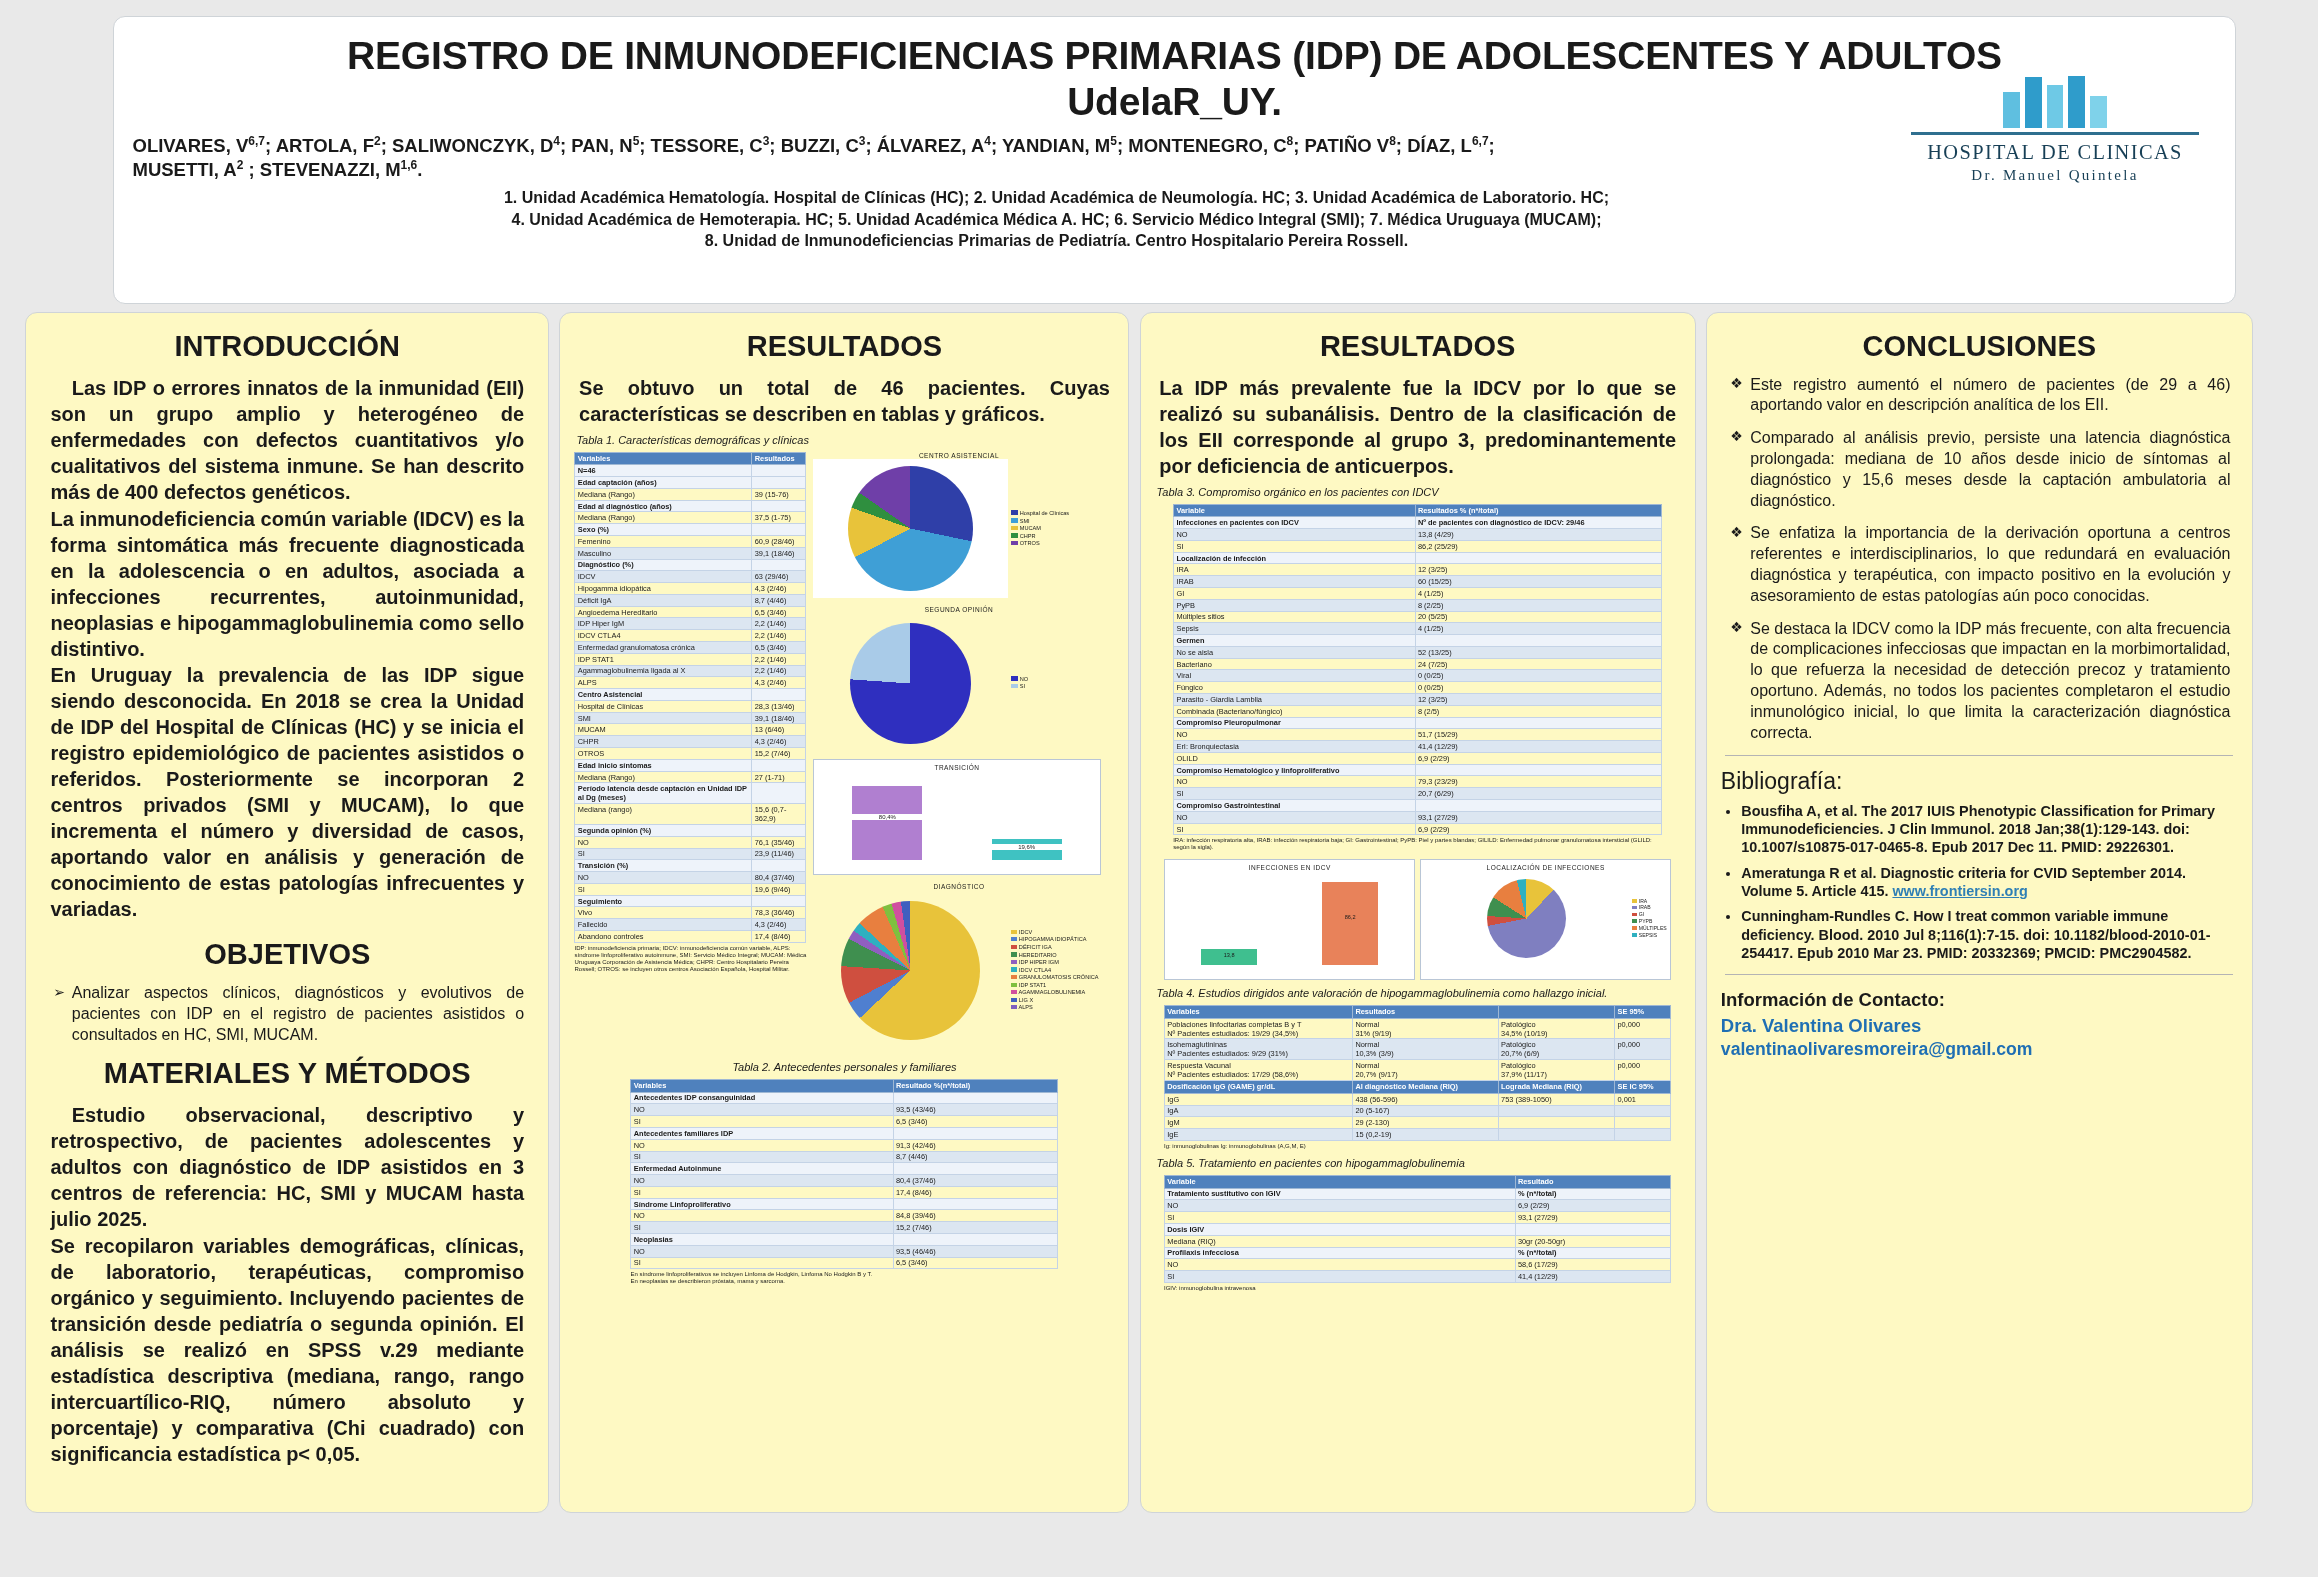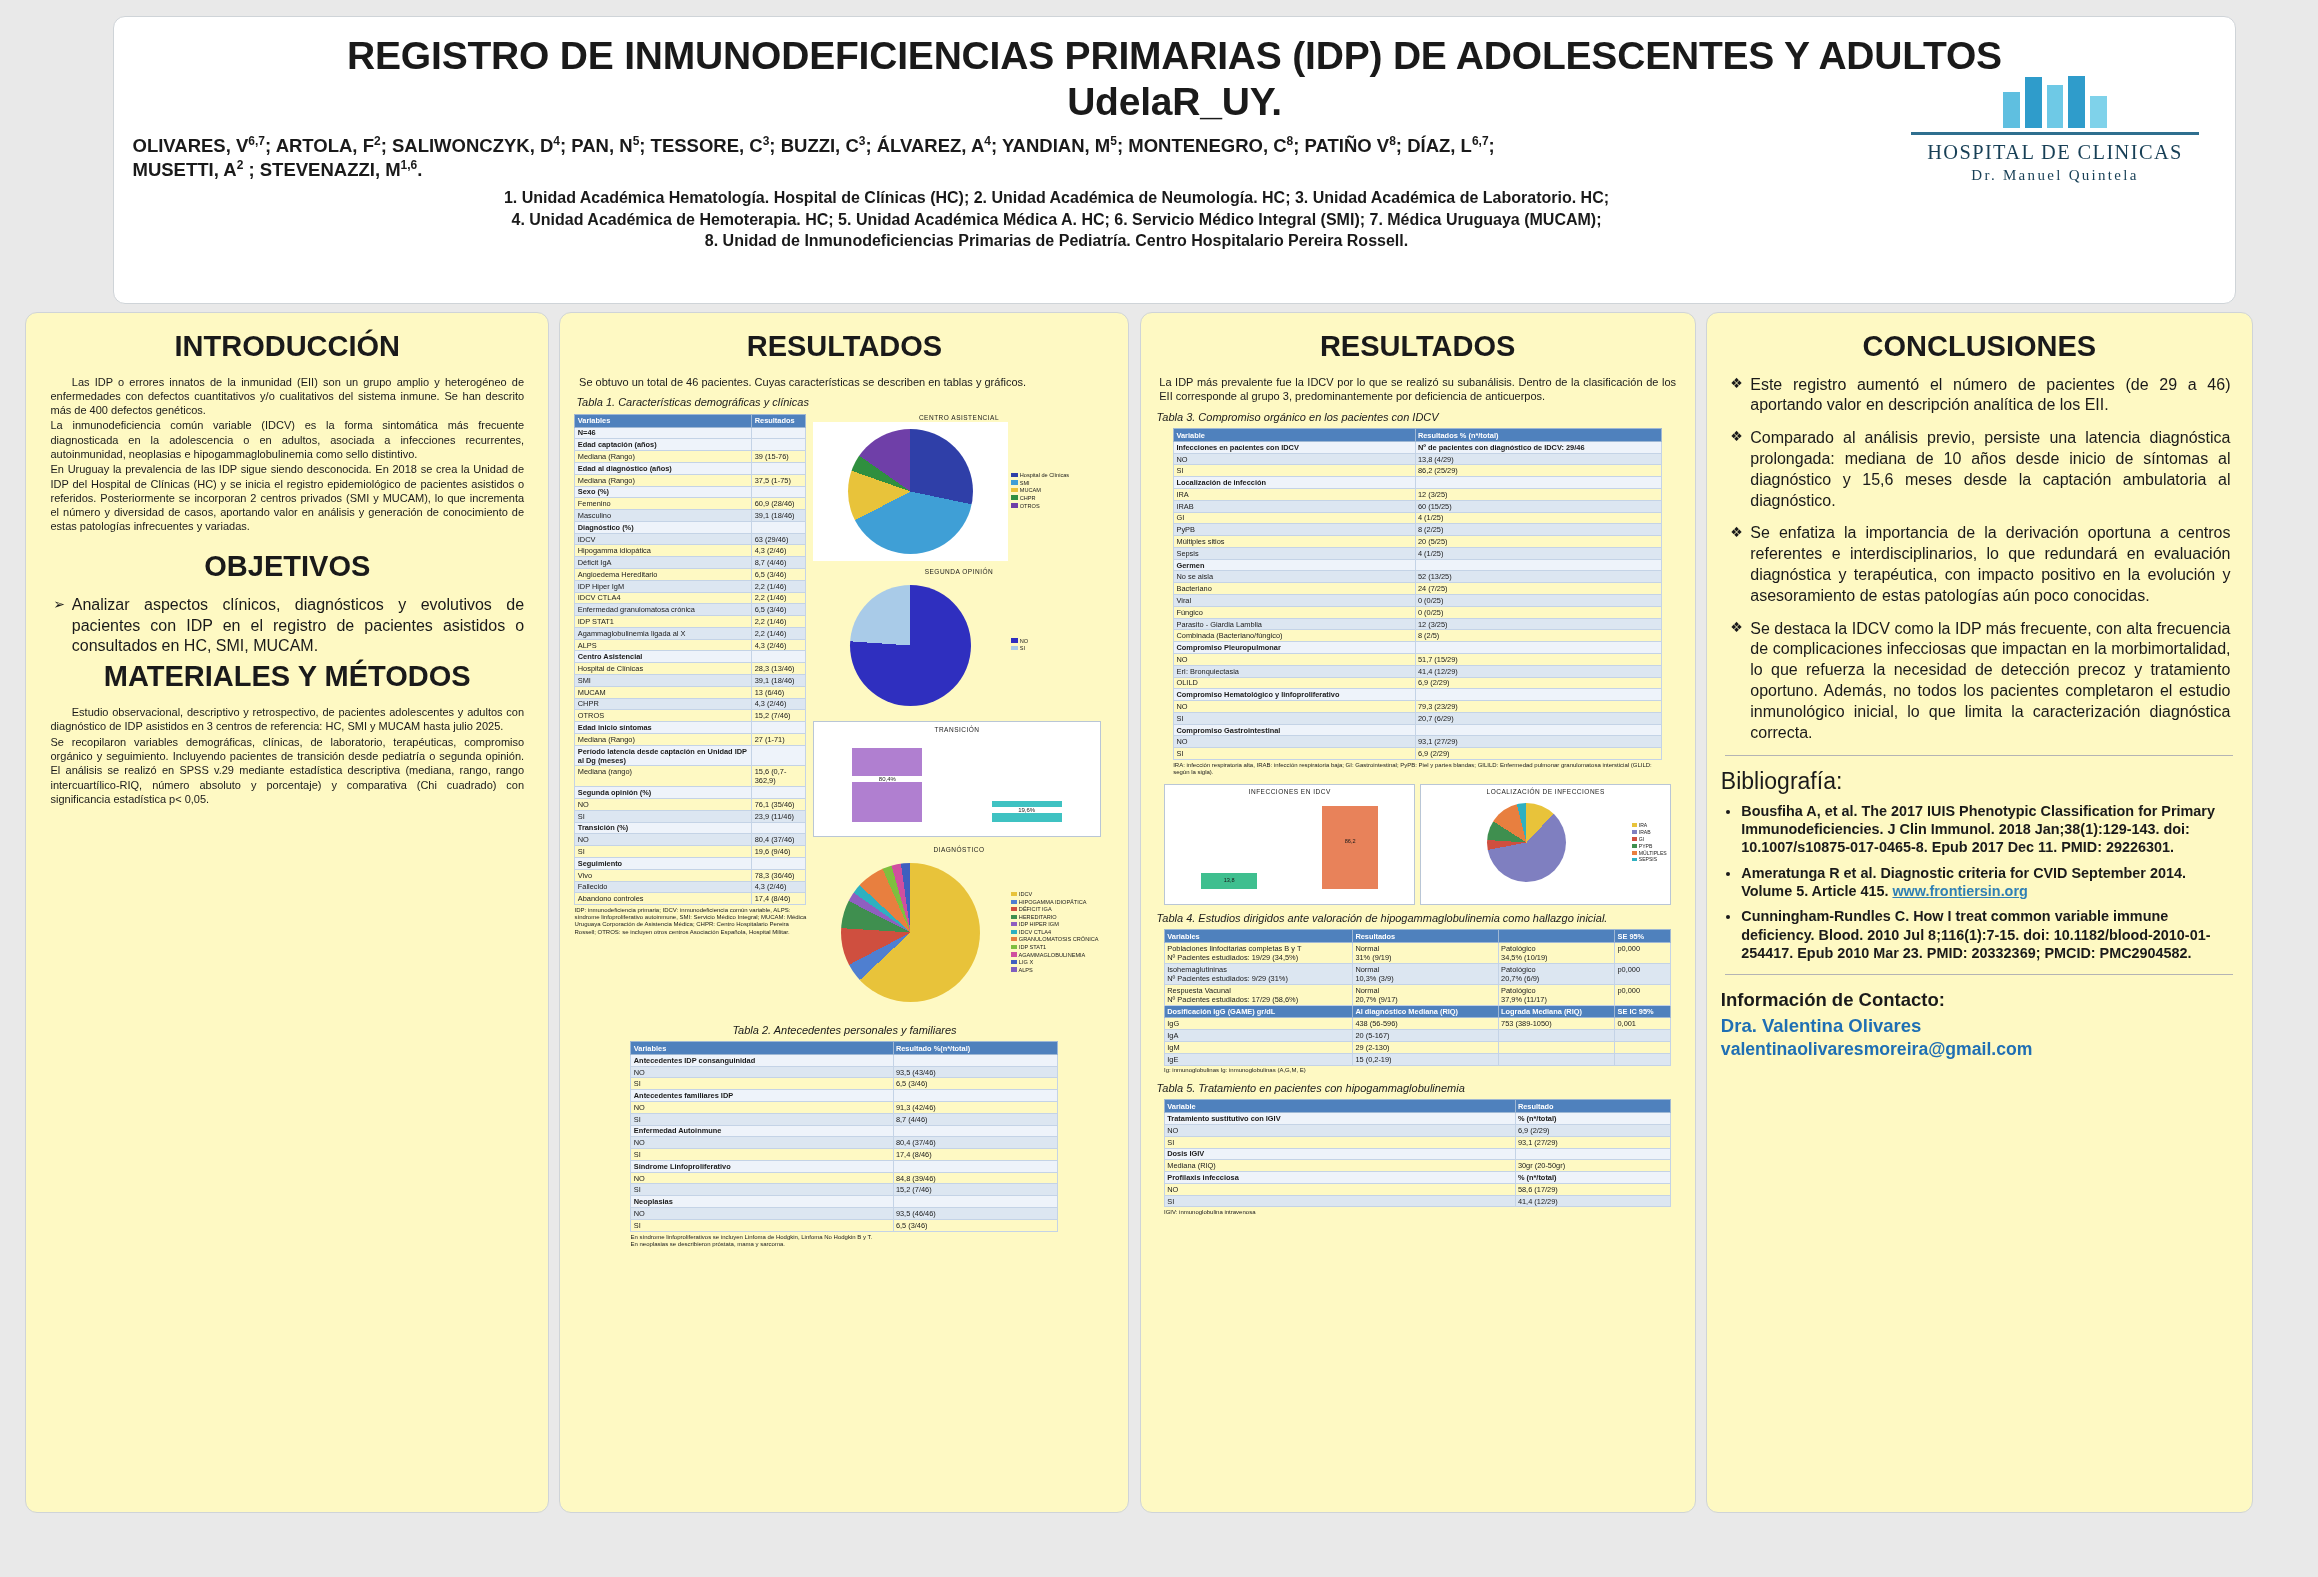--- a/index.html
+++ b/index.html
@@ -50,22 +50,23 @@
   }
   .col1 { width: 524px; min-height: 1201px; }
   .col2 { width: 570px; min-height: 1201px; }
   .col3 { width: 556px; min-height: 1201px; }
   .col4 { width: 547px; min-height: 1201px; }
 
   h2.sec {
     text-align: center; font-size: 29px; font-weight: bold; margin: 4.6px 0 12px 0;
   }
   p.body {
-    font-size: 11px; line-height: 1.30; text-align: justify; margin: 0 0 0.9px 0;
+    font-size: 20px; line-height: 1.30; text-align: justify; margin: 0 0 0.9px 0;
     padding: 0 10.2px;
+    font-weight: bold;
   }
   p.body.indent { text-indent: 21.3px; }
   ul.obj { list-style: none; margin: 0; padding: 0 10.2px; }
   ul.obj li { font-size: 16px; line-height: 1.30; text-align: justify; position: relative; padding-left: 21.3px; }
   ul.obj li:before { content: "\27A2"; position: absolute; left: 2.8px; top: 0; font-size: 14px; }
 
   .caption { font-style: italic; font-size: 11px; margin: 7.4px 1.9px 3.7px 1.9px; line-height:1.25; }
 
   
   table.data { border-collapse: collapse; width: 100%; font-size: 7.4px; }
@@ -130,21 +131,21 @@
       <h2 class="sec">INTRODUCCIÓN</h2>
       <p class="body indent">Las IDP o errores innatos de la inmunidad (EII) son un grupo amplio y heterogéneo de enfermedades con defectos cuantitativos y/o cualitativos del sistema inmune. Se han descrito más de 400 defectos genéticos.</p>
       <p class="body">La inmunodeficiencia común variable (IDCV) es la forma sintomática más frecuente diagnosticada en la adolescencia o en adultos, asociada a infecciones recurrentes, autoinmunidad, neoplasias e hipogammaglobulinemia como sello distintivo.</p>
       <p class="body">En Uruguay la prevalencia de las IDP sigue siendo desconocida. En 2018 se crea la Unidad de IDP del Hospital de Clínicas (HC) y se inicia el registro epidemiológico de pacientes asistidos o referidos. Posteriormente se incorporan 2 centros privados (SMI y MUCAM), lo que incrementa el número y diversidad de casos, aportando valor en análisis y generación de conocimiento de estas patologías infrecuentes y variadas.</p>
 
       <h2 class="sec" style="margin-top:16px;">OBJETIVOS</h2>
       <ul class="obj">
         <li>Analizar aspectos clínicos, diagnósticos y evolutivos de pacientes con IDP en el registro de pacientes asistidos o consultados en HC, SMI, MUCAM.</li>
       </ul>
 
-      <h2 class="sec" style="margin-top:3px;">MATERIALES Y MÉTODOS</h2>
+      <h2 class="sec" style="margin-top:11px;">MATERIALES Y MÉTODOS</h2>
       <p class="body indent">Estudio observacional, descriptivo y retrospectivo, de pacientes adolescentes y adultos con diagnóstico de IDP asistidos en 3 centros de referencia: HC, SMI y MUCAM hasta julio 2025.</p>
       <p class="body">Se recopilaron variables demográficas, clínicas, de laboratorio, terapéuticas, compromiso orgánico y seguimiento. Incluyendo pacientes de transición desde pediatría o segunda opinión. El análisis se realizó en SPSS v.29 mediante estadística descriptiva (mediana, rango, rango intercuartílico-RIQ, número absoluto y porcentaje) y comparativa (Chi cuadrado) con significancia estadística p&lt; 0,05.</p>
     </div>
 
     <div class="col col2">
       <h2 class="sec">RESULTADOS</h2>
       <p class="body" style="padding:0 4.6px;">Se obtuvo un total de 46 pacientes. Cuyas características se describen en tablas y gráficos.</p>
 
       <div class="caption">Tabla 1. Características demográficas y clínicas</div>
 

